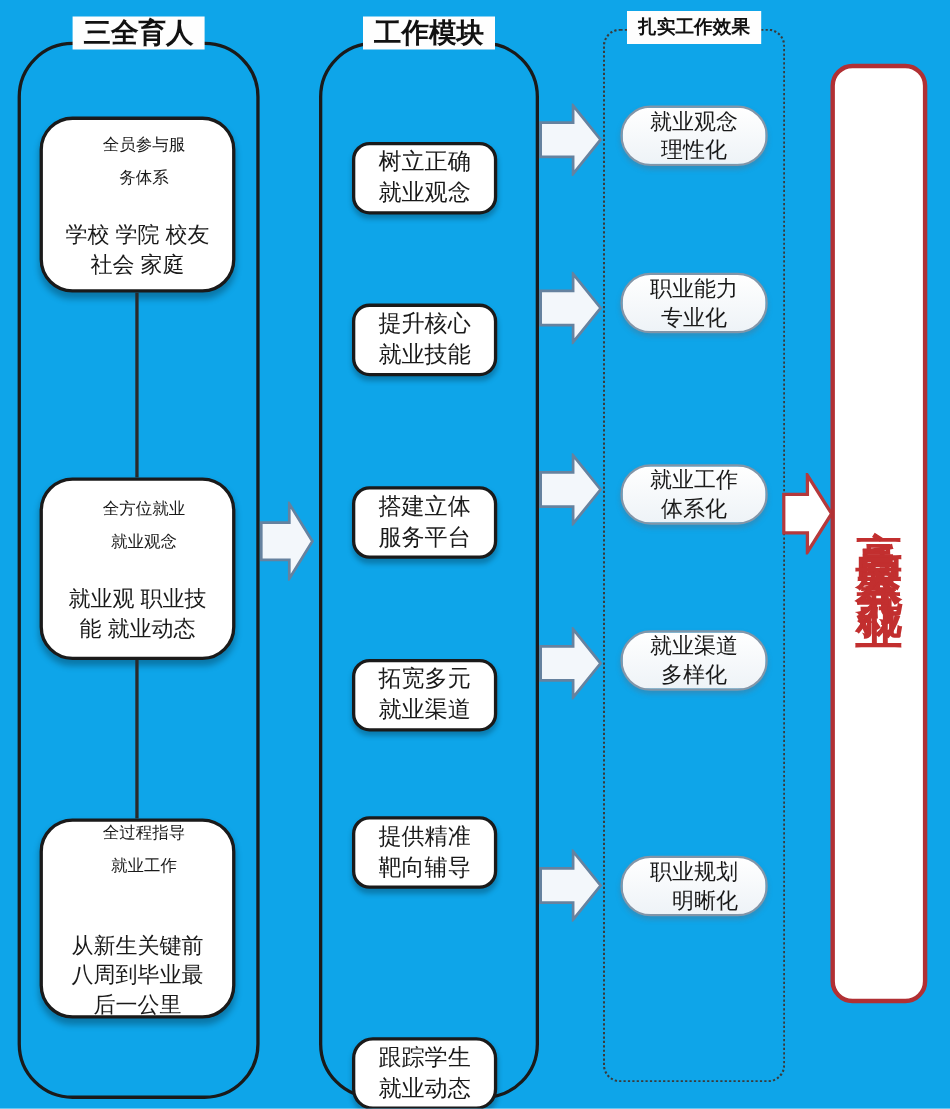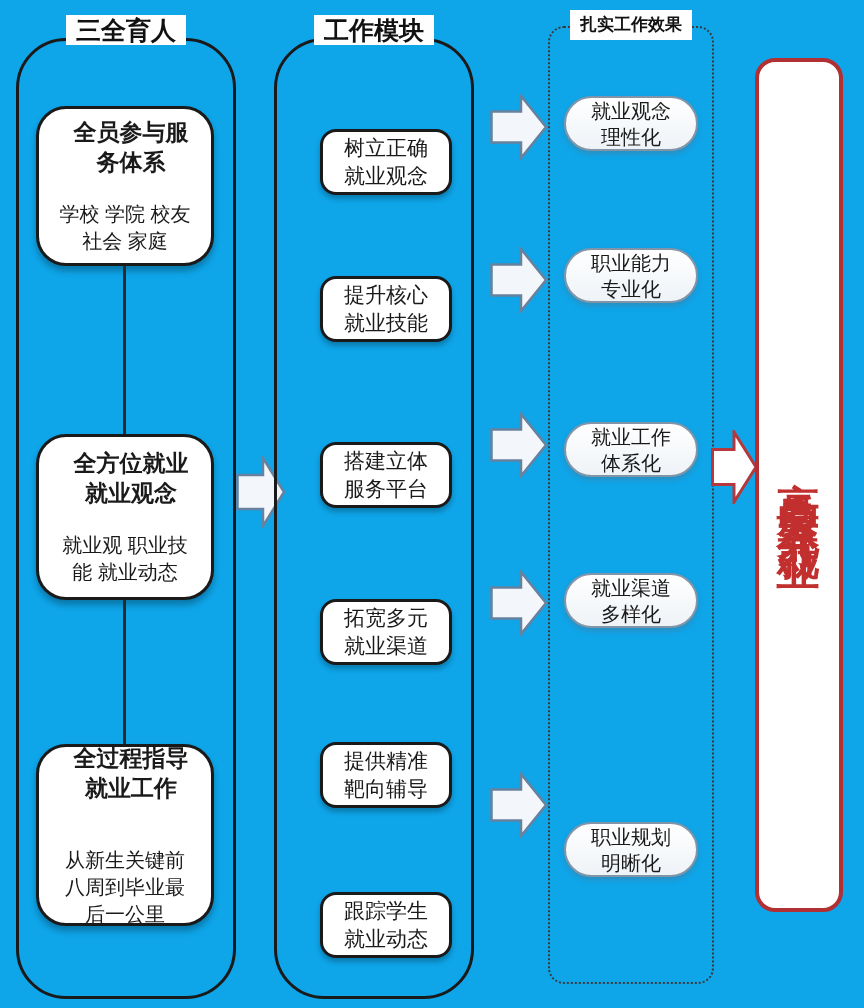--- a/index.html
+++ b/index.html
@@ -14,21 +14,21 @@
     background:#fefefe;padding:0 10px;white-space:nowrap;
     font-weight:bold;font-size:25px;line-height:30px;color:#111;
   }
   .pbox{
     position:absolute;left:36px;width:178px;box-sizing:border-box;
     border:3.5px solid #1a1a1a;border-radius:30px;background:#ffffff;
     box-shadow:0 5px 6px rgba(0,0,0,0.28);
     display:flex;flex-direction:column;align-items:center;justify-content:center;
     text-align:center;
   }
-  .pbox .title{font-size:23px;line-height:30px;font-weight:bold;white-space:pre-line;margin-bottom:24px;margin-left:12px;}
+  .pbox .title{font-size:15px;line-height:30px;font-weight:normal;white-space:pre-line;margin-bottom:24px;margin-left:12px;}
   .pbox .sub{font-size:20px;line-height:27px;white-space:pre-line;}
   .mbox{
     position:absolute;left:320px;width:132px;height:66px;box-sizing:border-box;
     border:3px solid #1a1a1a;border-radius:16px;background:#ffffff;
     box-shadow:0 4px 5px rgba(0,0,0,0.25);
     display:flex;align-items:center;justify-content:center;text-align:center;
     font-size:21px;line-height:28px;white-space:pre-line;margin-top:32px;
   }
   .pill{
     position:absolute;left:564px;width:134px;height:55px;box-sizing:border-box;
@@ -78,35 +78,35 @@
 就业工作</div>
     <div class="sub">从新生关键前
 八周到毕业最
 后一公里</div>
   </div>
 
   <svg class="arrow" style="left:236px;top:456px;" width="50" height="72" viewBox="0 0 50 72">
     <polygon points="1.5,19 27,19 27,2 48,36 27,70 27,53 1.5,53" fill="#f3f7fb" stroke="#66829f" stroke-width="2.5" stroke-linejoin="miter"></polygon>
   </svg>
 
-  <div class="panel" style="left:274px;top:38px;width:194px;height:955px;">
+  <div class="panel" style="left:290px;top:38px;width:194px;height:955px;">
     <div class="panel-label" style="top:-26px;">工作模块</div>
   </div>
 
   <div class="mbox" style="top:97px;">树立正确
 就业观念</div>
   <div class="mbox" style="top:410px;">搭建立体
 服务平台</div>
   <div class="mbox" style="top:244px;">提升核心
 就业技能</div>
   <div class="mbox" style="top:567px;">拓宽多元
 就业渠道</div>
   <div class="mbox" style="top:710px;text-align:right;">提供精准
 靶向辅导</div>
-  <div class="mbox" style="top:860px;">跟踪学生
+  <div class="mbox" style="top:911px;border-radius:19px;">跟踪学生
 就业动态</div>
 
   <svg class="arrow" style="left:490px;top:94px;" width="58" height="66" viewBox="0 0 58 66">
     <polygon points="1.5,17.5 31,17.5 31,2 56,33 31,64 31,48.5 1.5,48.5" fill="#f3f7fb" stroke="#66829f" stroke-width="2.5"></polygon>
   </svg>
   <svg class="arrow" style="left:490px;top:247px;" width="58" height="66" viewBox="0 0 58 66">
     <polygon points="1.5,17.5 31,17.5 31,2 56,33 31,64 31,48.5 1.5,48.5" fill="#f3f7fb" stroke="#66829f" stroke-width="2.5"></polygon>
   </svg>
   <svg class="arrow" style="left:490px;top:412px;" width="58" height="66" viewBox="0 0 58 66">
     <polygon points="1.5,17.5 31,17.5 31,2 56,33 31,64 31,48.5 1.5,48.5" fill="#f3f7fb" stroke="#66829f" stroke-width="2.5"></polygon>
@@ -123,21 +123,21 @@
   </div>
 
   <div class="pill" style="top:96px;">就业观念
 理性化</div>
   <div class="pill" style="top:248px;">职业能力
 专业化</div>
   <div class="pill" style="top:422px;">就业工作
 体系化</div>
   <div class="pill" style="top:573px;">就业渠道
 多样化</div>
-  <div class="pill" style="top:822px;">职业规划
+  <div class="pill" style="top:778px;text-align:right;">职业规划
 明晰化</div>
 
   <svg class="arrow" style="left:711px;top:430px;" width="47" height="74" viewBox="0 0 47 74">
     <polygon points="1.5,19.5 23,19.5 23,2 45,37 23,72 23,54.5 1.5,54.5" fill="#ffffff" stroke="#b5393c" stroke-width="3"></polygon>
   </svg>
 
   <div id="goal-box">
     <div class="goal-text">高质量充分就业</div>
   </div>
 

